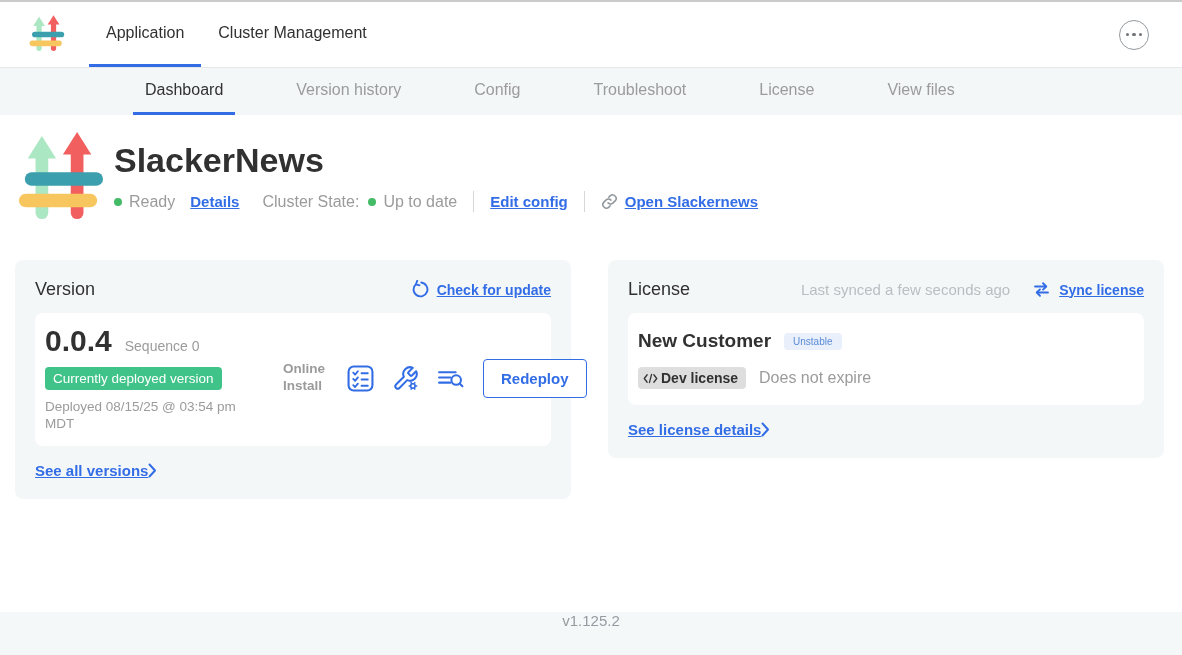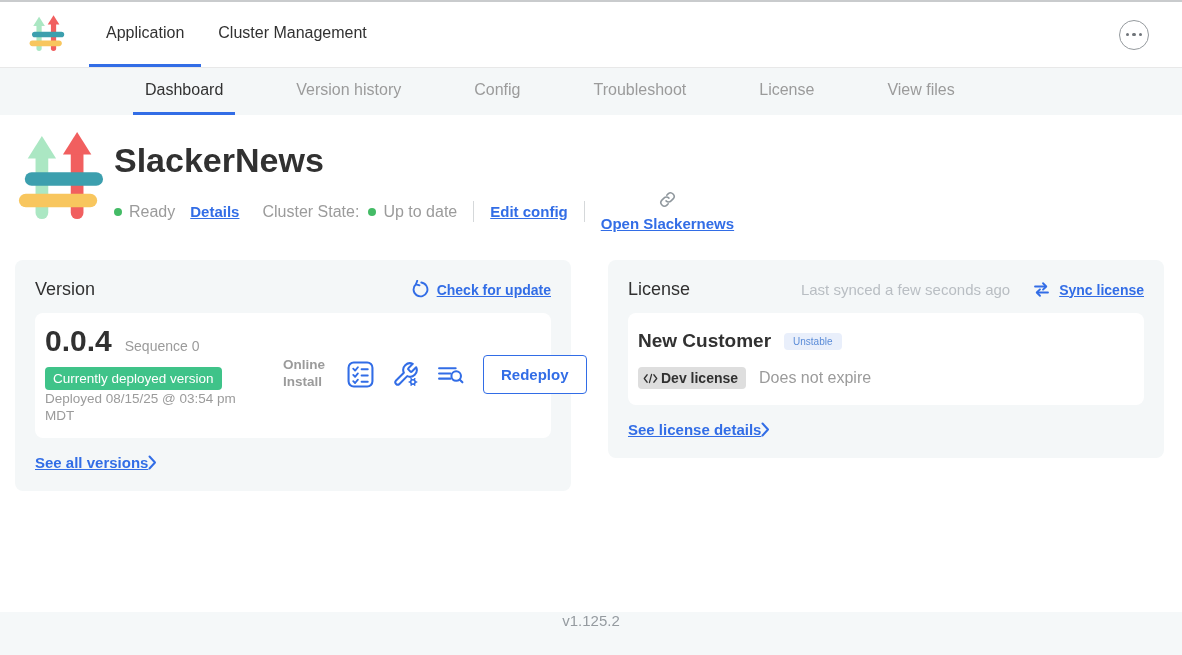--- a/index.html
+++ b/index.html
@@ -58,21 +58,21 @@
   .app-header .biglogo { width: 90px; flex: 0 0 90px; }
   .header-text { margin-left: 9px; padding-top: 14px; }
   h1 { margin: 0; font-size: 34px; line-height: 1.1; font-weight: 700; color: #313131; }
   .status-row { display: flex; align-items: center; margin-top: 12px; font-size: 16px; color: #9b9b9b; }
   .dot { width: 8px; height: 8px; border-radius: 50%; background: #44bb66; margin-right: 7px; flex: 0 0 8px; }
   .blue-link { color: #326de6; font-weight: 700; text-decoration: underline; font-size: 15px; }
   .status-row .details { margin-left: 15px; }
   .status-row .cluster-label { margin-left: 23px; }
   .status-row .cluster-label + .dot { margin-left: 9px; }
   .vdiv { width: 1px; height: 21px; background: #d5d8da; margin: 0 16px; }
-  .openlink { display: flex; align-items: center; gap: 7px; flex-direction: column; }
+  .openlink { display: flex; align-items: center; gap: 7px; }
 
   
   .cards { display: flex; gap: 37px; margin-top: 26px; align-items: flex-start; }
   .card { width: 556px; background: #f4f7f8; border-radius: 8px; padding: 19px 20px 20px; }
   .card-head { display: flex; align-items: center; }
   .card-title { font-size: 18px; font-weight: 400; color: #313131; }
   .head-right { margin-left: auto; display: flex; align-items: center; gap: 8px; }
   .action-link { font-size: 14px; }
   .last-synced { color: #b9bec3; font-size: 15px; margin-right: 14px; }
 
@@ -82,21 +82,21 @@
   .version-box { padding: 11px 12px 13px 10px; display: flex; }
   .v-left { width: 228px; flex: 0 0 228px; }
   .v-num-row { display: flex; align-items: baseline; }
   .v-num { font-size: 30px; font-weight: 700; color: #313131; }
   .v-seq { font-size: 14px; color: #9b9b9b; margin-left: 13px; }
   .deployed-badge {
     display: inline-block; margin-top: 9px;
     background: #3fc389; color: #fff;
     font-size: 13.5px; padding: 4px 8px; border-radius: 4px;
   }
-  .deployed-at { font-size: 13.5px; line-height: 1.28; color: #9b9b9b; max-width: 216px; }
+  .deployed-at { margin-top: 8px; font-size: 13.5px; line-height: 1.28; color: #9b9b9b; max-width: 216px; }
   .v-right { display: flex; align-items: center; align-self: center; gap: 18px; margin-left: 10px; }
   .install-type { font-size: 13.5px; font-weight: 700; color: #9b9b9b; width: 46px; line-height: 1.25; }
   .v-icon { display: flex; cursor: pointer; }
   .redeploy-btn {
     background: #fff; border: 1px solid #326de6; border-radius: 4px;
     color: #326de6; font-weight: 700; font-size: 15px;
     padding: 10px 17px; cursor: pointer;
     font-family: "Liberation Sans", "DejaVu Sans", sans-serif;
   }
   .card-footer-link { margin-top: 16px; display: flex; align-items: center; }

